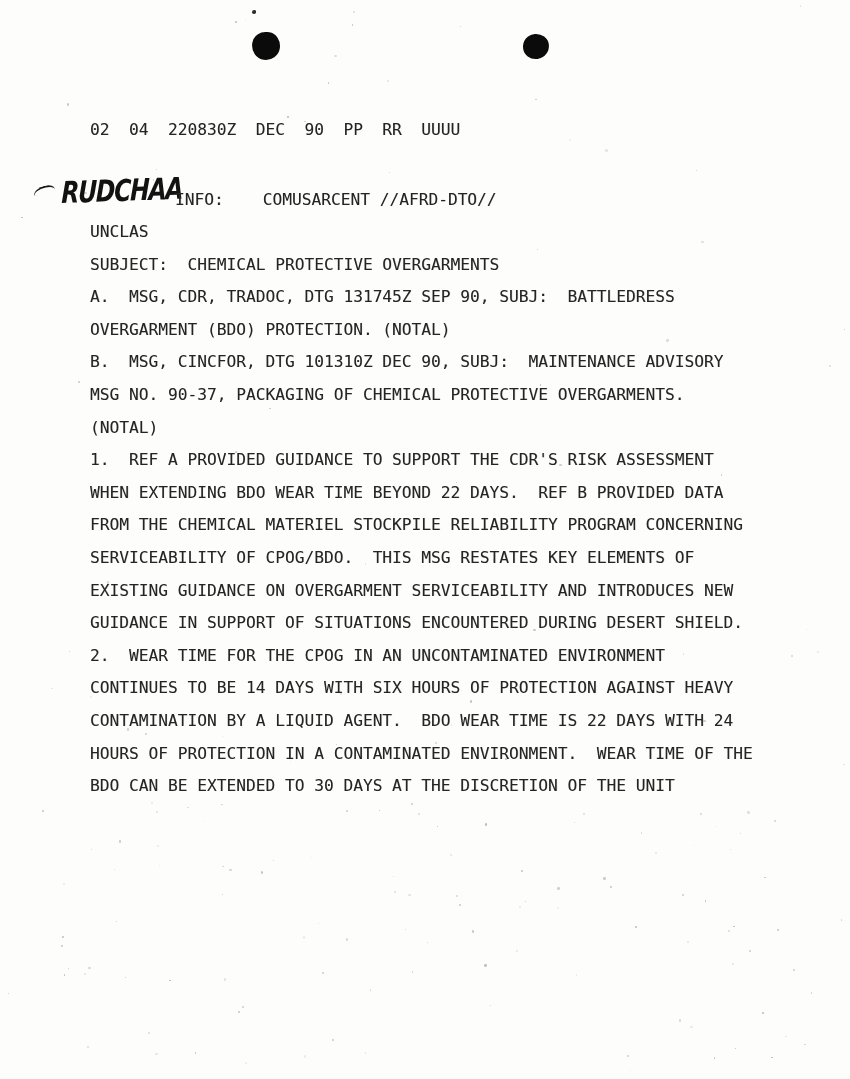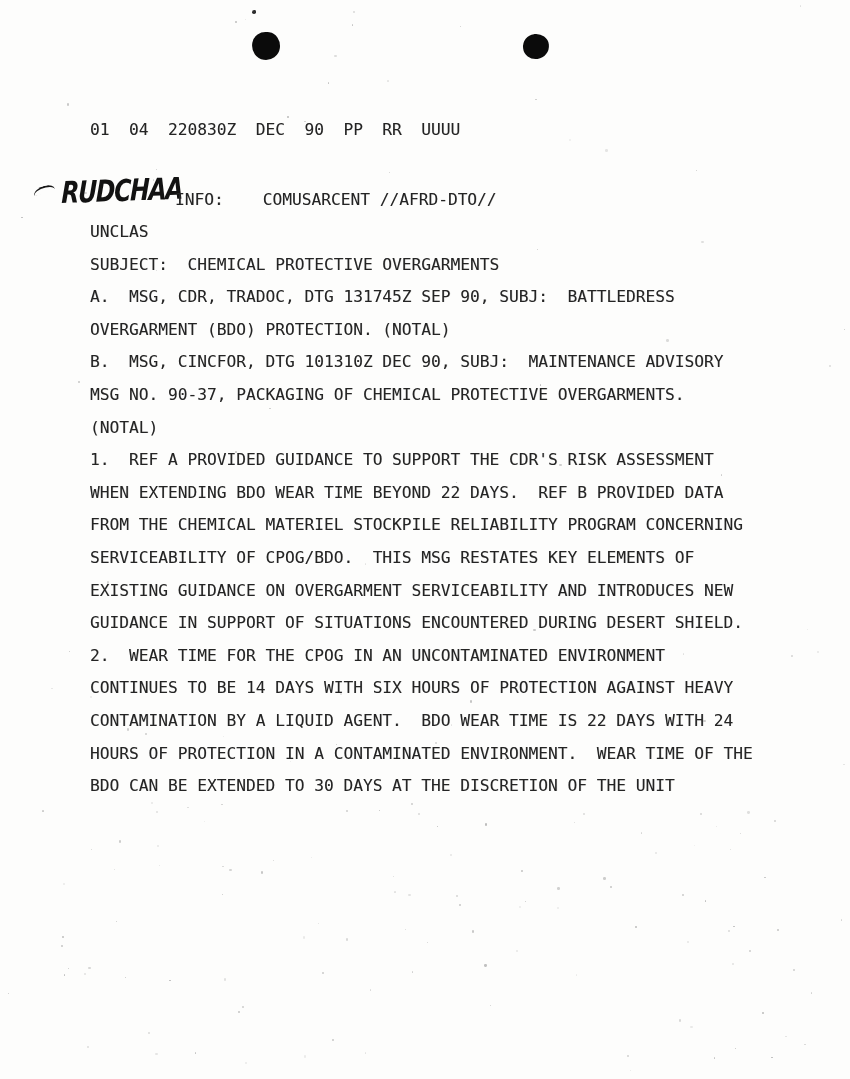--- a/index.html
+++ b/index.html
@@ -106,21 +106,21 @@
 </style>
 </head>
 <body>
 
 <div class="page">
 
   <div class="speck-top"></div>
   <div class="ink-dot dot-left"></div>
   <div class="ink-dot dot-right"></div>
 
-  <div class="typed header-line">01  04  220830Z  DEC  90  PP  RR  UUUU</div>
+  <div class="typed header-line">02  04  220830Z  DEC  90  PP  RR  UUUU</div>
 
   <div class="hw-mark"></div>
 
   <div class="hw-text">RUDCHAA</div>
 
   <div class="typed info-line">INFO:    COMUSARCENT //AFRD-DTO//</div>
 
   <div class="typed body-block" id="body-block"><div class="doc-line">UNCLAS</div><div class="doc-line">SUBJECT:  CHEMICAL PROTECTIVE OVERGARMENTS</div><div class="doc-line">A.  MSG, CDR, TRADOC, DTG 131745Z SEP 90, SUBJ:  BATTLEDRESS</div><div class="doc-line">OVERGARMENT (BDO) PROTECTION. (NOTAL)</div><div class="doc-line">B.  MSG, CINCFOR, DTG 101310Z DEC 90, SUBJ:  MAINTENANCE ADVISORY</div><div class="doc-line">MSG NO. 90-37, PACKAGING OF CHEMICAL PROTECTIVE OVERGARMENTS.</div><div class="doc-line">(NOTAL)</div><div class="doc-line">1.  REF A PROVIDED GUIDANCE TO SUPPORT THE CDR'S RISK ASSESSMENT</div><div class="doc-line">WHEN EXTENDING BDO WEAR TIME BEYOND 22 DAYS.  REF B PROVIDED DATA</div><div class="doc-line">FROM THE CHEMICAL MATERIEL STOCKPILE RELIABILITY PROGRAM CONCERNING</div><div class="doc-line">SERVICEABILITY OF CPOG/BDO.  THIS MSG RESTATES KEY ELEMENTS OF</div><div class="doc-line">EXISTING GUIDANCE ON OVERGARMENT SERVICEABILITY AND INTRODUCES NEW</div><div class="doc-line">GUIDANCE IN SUPPORT OF SITUATIONS ENCOUNTERED DURING DESERT SHIELD.</div><div class="doc-line">2.  WEAR TIME FOR THE CPOG IN AN UNCONTAMINATED ENVIRONMENT</div><div class="doc-line">CONTINUES TO BE 14 DAYS WITH SIX HOURS OF PROTECTION AGAINST HEAVY</div><div class="doc-line">CONTAMINATION BY A LIQUID AGENT.  BDO WEAR TIME IS 22 DAYS WITH 24</div><div class="doc-line">HOURS OF PROTECTION IN A CONTAMINATED ENVIRONMENT.  WEAR TIME OF THE</div><div class="doc-line">BDO CAN BE EXTENDED TO 30 DAYS AT THE DISCRETION OF THE UNIT</div></div>
 
   <div id="noise-layer">

